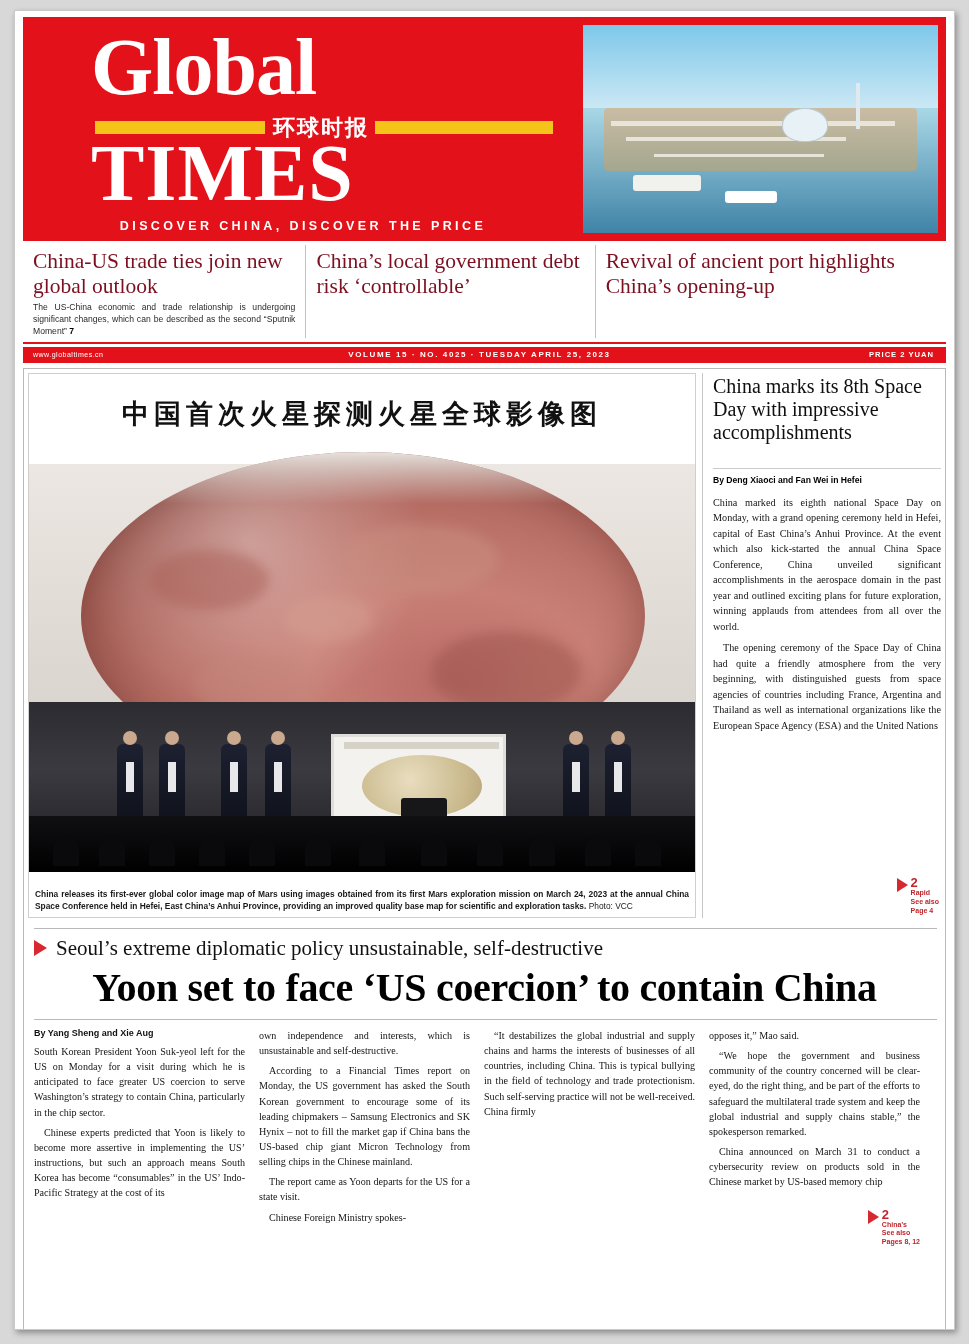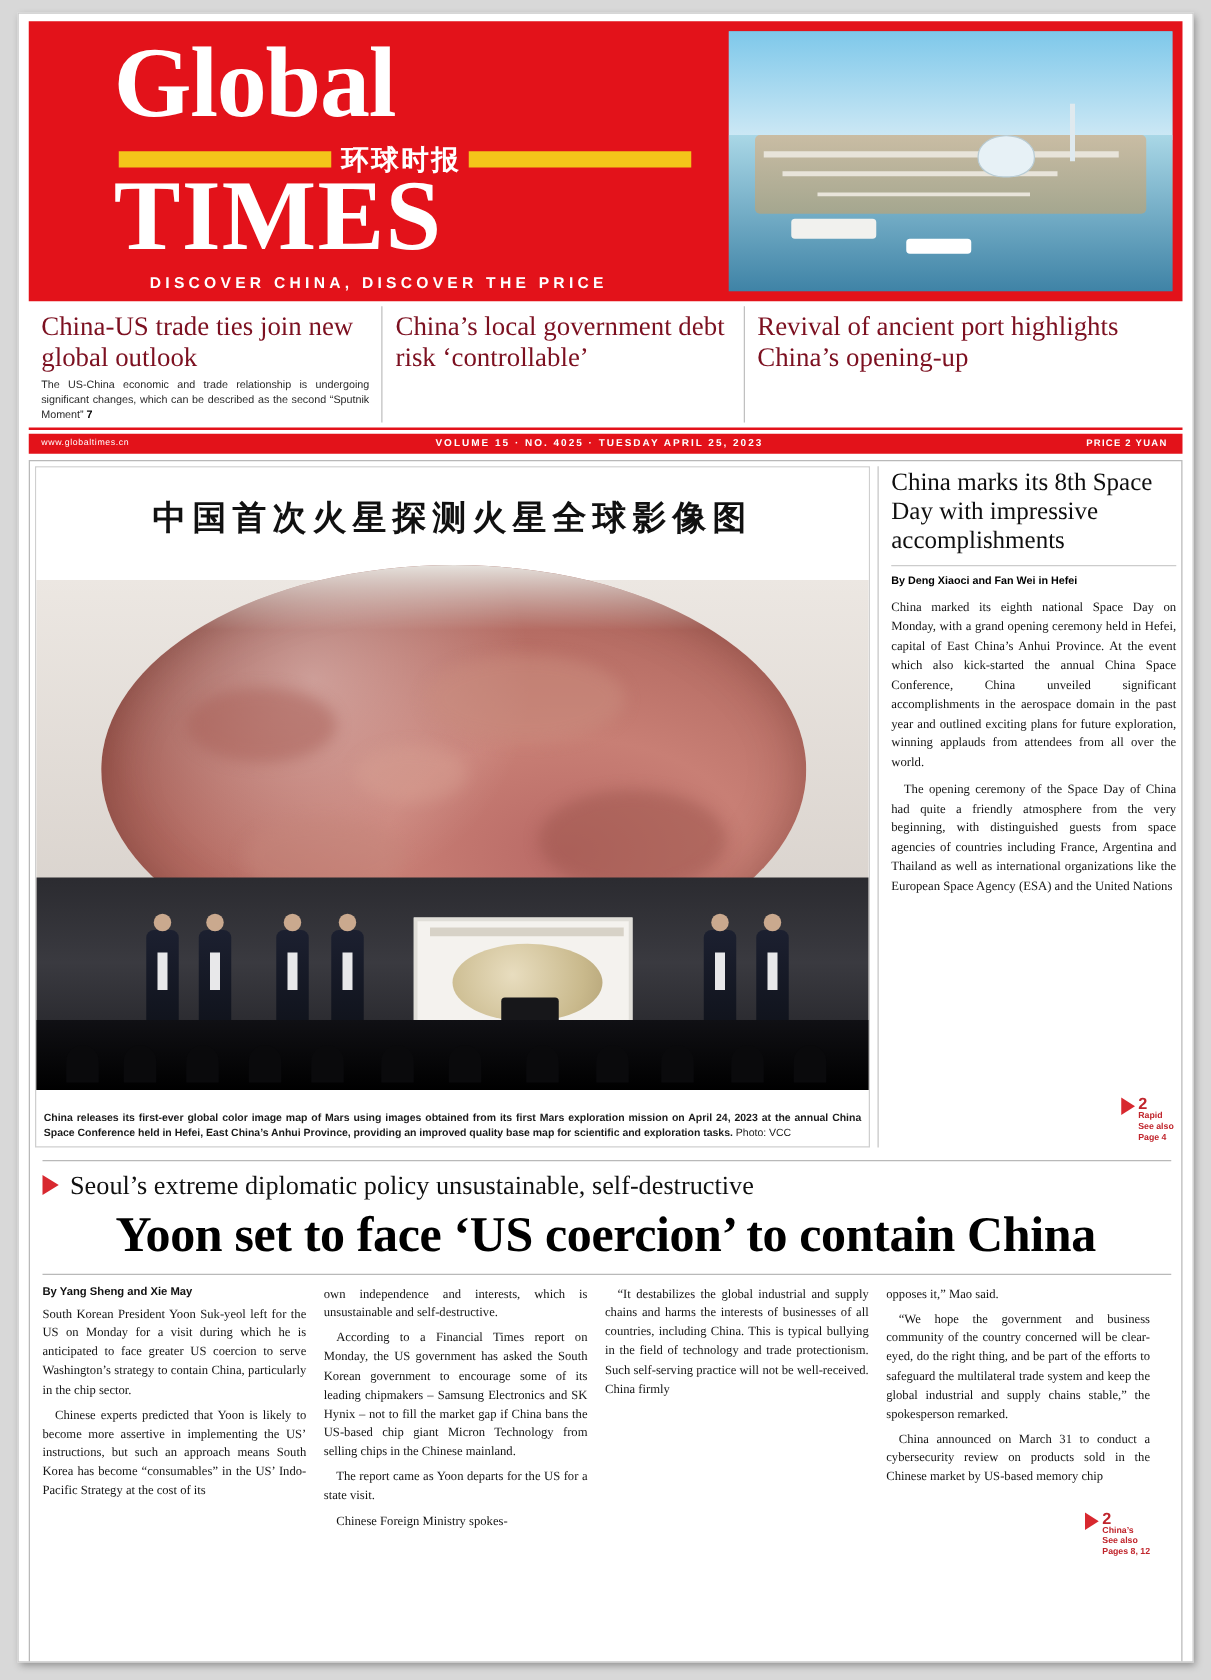--- a/index.html
+++ b/index.html
@@ -249,21 +249,21 @@
 
   
   .rail {
     flex: 1;
     padding-left: 10px;
     margin-left: 6px;
     border-left: 1px solid #c6c6c6;
     position: relative;
   }
   .rail h1 {
-    margin: 2px 0 8px 0;
+    margin: 2px 0 24px 0;
     font-family: "Liberation Serif", serif;
     font-weight: 400;
     font-size: 20px;
     line-height: 1.16;
     color: #0f0f0f;
   }
   .rail .byline {
     font-family: "Liberation Sans", sans-serif;
     font-size: 8.6px;
     font-weight: 700;
@@ -448,21 +448,21 @@
               <div class="head" style="left:330px;"></div>
               <div class="head" style="left:392px;"></div>
               <div class="head" style="left:448px;"></div>
               <div class="head" style="left:500px;"></div>
               <div class="head" style="left:556px;"></div>
               <div class="head" style="left:606px;"></div>
             </div>
           </div>
         </div>
         <div class="caption">
-          <span>China releases its first-ever global color image map of Mars using images obtained from its first Mars exploration mission on April 24, 2023 at the annual China Space Conference held in Hefei, East China’s Anhui Province, providing an improved quality base map for scientific and exploration tasks.</span>
+          <span>China releases its first-ever global color image map of Mars using images obtained from its first Mars exploration mission on March 24, 2023 at the annual China Space Conference held in Hefei, East China’s Anhui Province, providing an improved quality base map for scientific and exploration tasks.</span>
           <span class="credit">Photo: VCC</span>
         </div>
       </div>
 
       <div class="rail">
         <h1>China marks its 8th Space Day with impressive accomplishments</h1>
         <div class="byline">By Deng Xiaoci and Fan Wei in Hefei</div>
         <p>China marked its eighth national Space Day on Monday, with a grand opening ceremony held in Hefei, capital of East China’s Anhui Province. At the event which also kick-started the annual China Space Conference, China unveiled significant accomplishments in the aerospace domain in the past year and outlined exciting plans for future exploration, winning applauds from attendees from all over the world.</p>
         <p class="indent">The opening ceremony of the Space Day of China had quite a friendly atmosphere from the very beginning, with distinguished guests from space agencies of countries including France, Argentina and Thailand as well as international organizations like the European Space Agency (ESA) and the United Nations</p>
         <div class="jump">
@@ -481,21 +481,21 @@
       <div class="tri"></div>
       <h3>Seoul’s extreme diplomatic policy unsustainable, self-destructive</h3>
     </div>
 
     <div class="mainhead">Yoon set to face ‘US coercion’ to contain China</div>
     <div class="head-rule"></div>
 
     <div class="cols">
 
       <div class="col">
-        <div class="byline">By Yang Sheng and Xie May</div>
+        <div class="byline">By Yang Sheng and Xie Aug</div>
         <p>South Korean President Yoon Suk-yeol left for the US on Monday for a visit during which he is anticipated to face greater US coercion to serve Washington’s strategy to contain China, particularly in the chip sector.</p>
         <p class="indent">Chinese experts predicted that Yoon is likely to become more assertive in implementing the US’ instructions, but such an approach means South Korea has become “consumables” in the US’ Indo-Pacific Strategy at the cost of its</p>
       </div>
 
       <div class="col">
         <p>own independence and interests, which is unsustainable and self-destructive.</p>
         <p class="indent">According to a Financial Times report on Monday, the US government has asked the South Korean government to encourage some of its leading chipmakers – Samsung Electronics and SK Hynix – not to fill the market gap if China bans the US-based chip giant Micron Technology from selling chips in the Chinese mainland.</p>
         <p class="indent">The report came as Yoon departs for the US for a state visit.</p>
         <p class="indent">Chinese Foreign Ministry spokes-</p>
       </div>

